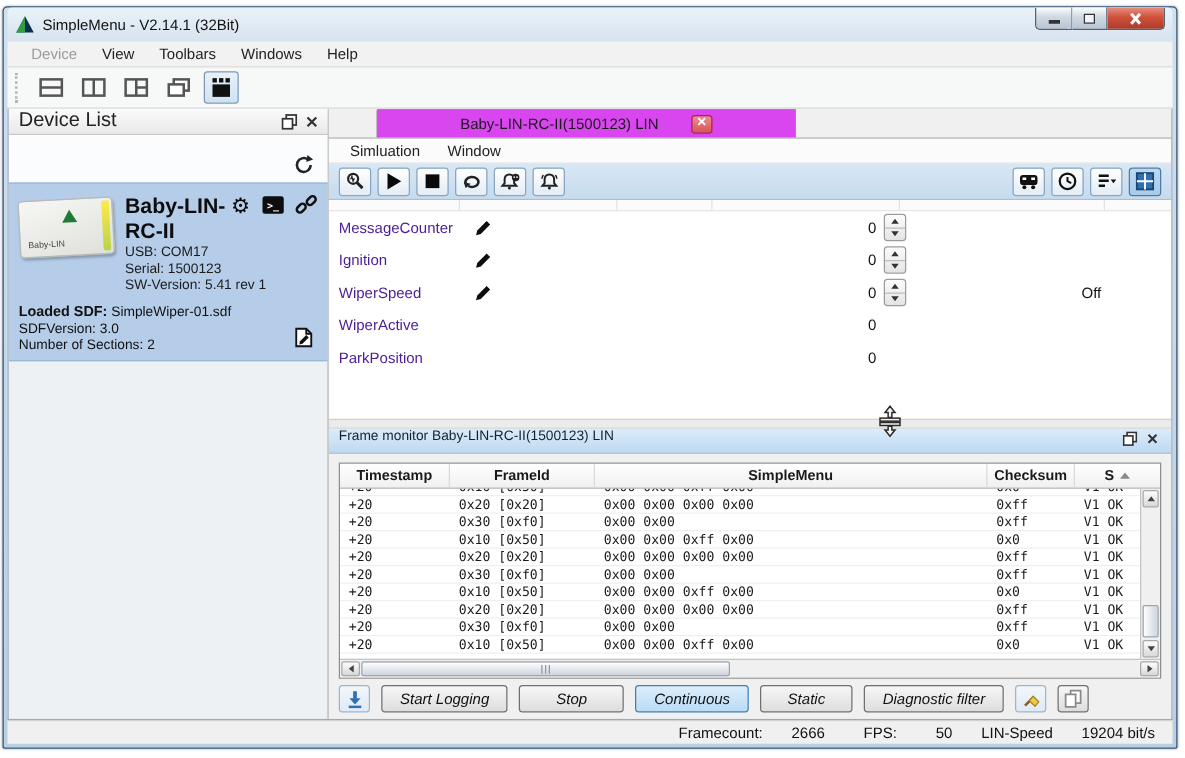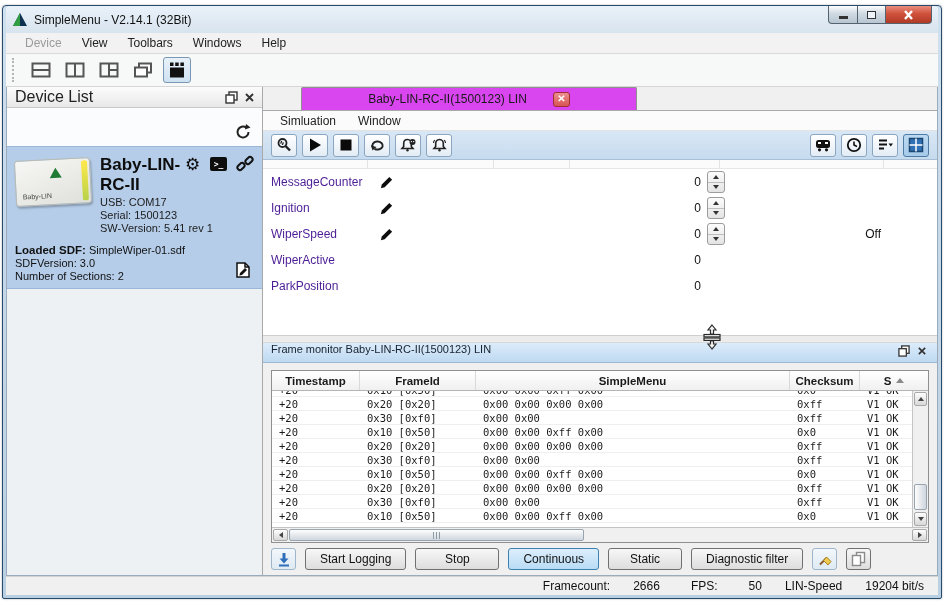--- a/index.html
+++ b/index.html
@@ -107,21 +107,21 @@
   .tri-down { border-left:3.5px solid transparent; border-right:3.5px solid transparent; border-top:4px solid #444; }
   .vthumb { position:absolute; left:1px; right:1px; height:26px; bottom:17px; background:linear-gradient(90deg,#fdfdfd,#cfd6dd); border:1px solid #98a4b0; border-radius:2px; }
   .hscroll { height:15px; border-top:1px solid #c4c4c4; background:#f0f0f0; position:relative; }
   .harrow { position:absolute; top:1px; bottom:1px; width:15px; background:linear-gradient(#fdfdfd,#d8d8d8); border:1px solid #a8a8a8; border-radius:2px; display:flex; align-items:center; justify-content:center; }
   .harrow.left { left:1px; } .harrow.right { right:1px; }
   .tri-left { border-top:3.5px solid transparent; border-bottom:3.5px solid transparent; border-right:4px solid #444; }
   .tri-right { border-top:3.5px solid transparent; border-bottom:3.5px solid transparent; border-left:4px solid #444; }
   .hthumb { position:absolute; top:1px; bottom:1px; left:17px; width:45%; background:linear-gradient(#fdfdfd,#cfd6dd); border:1px solid #98a4b0; border-radius:2px; display:flex; align-items:center; justify-content:center; gap:2px; }
   .hthumb i { width:1px; height:7px; background:#8d99a5; }
   
-  .fbtnrow { height:32px; display:flex; align-items:center; padding:0 8px; gap:9px; }
+  .fbtnrow { height:32px; display:flex; align-items:center; padding:0 8px; gap:9px;font-style:italic; }
   .fbtn { height:22px; padding:0 14px; border:1px solid #707070; border-radius:3px; background:linear-gradient(#f7f7f7,#dddddd); font-size:12px; color:#111; display:flex; align-items:center; justify-content:center; }
   .fbtn.active { background:linear-gradient(#dceefc,#b9dcf5); border-color:#3c7fb1; }
   .fibtn { width:25px; height:22px; border:1px solid #707070; border-radius:3px; background:linear-gradient(#f7f7f7,#dddddd); display:flex; align-items:center; justify-content:center; }
   .fibtn.flat { border-color:#9fb6ca; background:linear-gradient(#f2f7fb,#dfeaf3); }
   
   .statusbar { height:19px; background:#f0f0f0; border-top:1px solid #d2d2d2; display:flex; align-items:center; justify-content:flex-end; padding-right:14px; font-size:12px; color:#111; }
   .statusbar span { margin-left:6px;padding-left:17px; }
   .statusbar .gap { margin-left:14px; }
 </style>
 </head>

